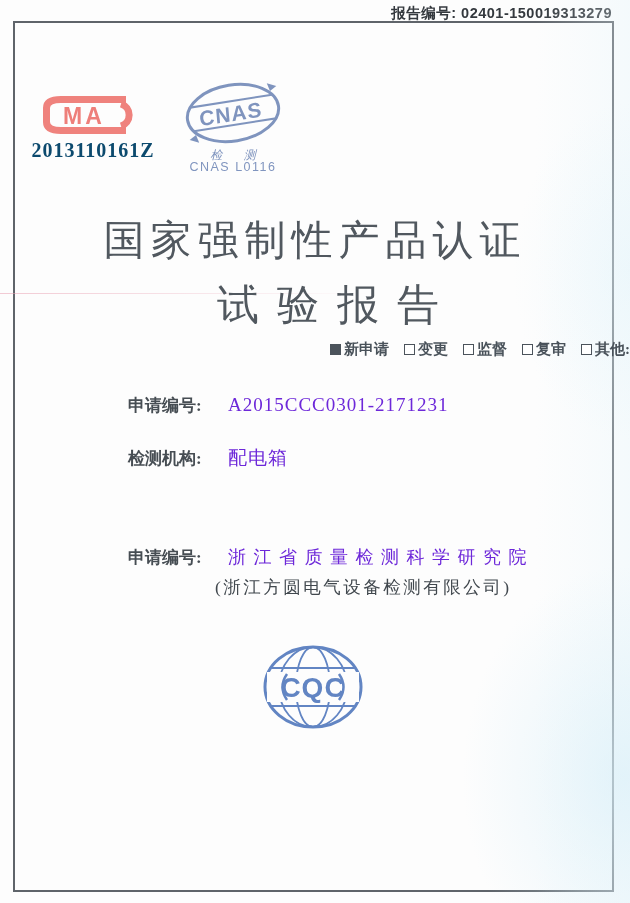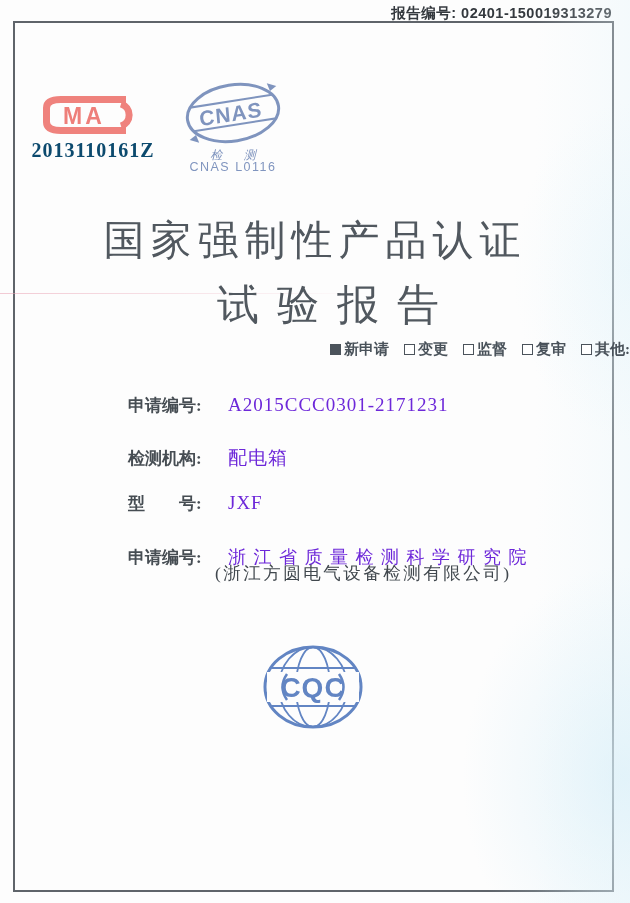--- a/index.html
+++ b/index.html
@@ -77,21 +77,21 @@
     white-space:pre;font-weight:600;
   }
   .f-value{
     font-size:19px;color:#6d28d9;letter-spacing:1px;
   }
   .row-appno{top:394px;}
   .row-product{top:445px;}
   .row-model{top:492px;}
   .row-org{top:545px;}
   .row-org .f-value{font-size:18px;letter-spacing:7.5px;}
-  .row-org2{position:absolute;left:215px;top:561px;font-size:17.5px;color:#41484e;letter-spacing:2.5px;}
+  .row-org2{position:absolute;left:215px;top:575px;font-size:17.5px;color:#41484e;letter-spacing:2.5px;}
   
   .cqc{position:absolute;left:262px;top:643px;}
 </style>
 </head>
 <body>
 
 <div class="page">
 
   <div class="report-no">
     <span>报告编号:</span>
@@ -160,24 +160,20 @@
   </div>
 
   <div class="field-row row-appno">
     <span class="f-label">申请编号:</span>
     <span class="f-value">A2015CCC0301-2171231</span>
   </div>
   <div class="field-row row-product">
     <span class="f-label">检测机构:</span>
     <span class="f-value">配电箱</span>
   </div>
-  <div class="field-row row-model">
-    <span class="f-label">型　　号:</span>
-    <span class="f-value">JXF</span>
-  </div>
   <div class="field-row row-org">
     <span class="f-label">申请编号:</span>
     <span class="f-value">浙江省质量检测科学研究院</span>
   </div>
   <div class="row-org2">(浙江方圆电气设备检测有限公司)</div>
 
   <div class="cqc">
     <svg width="102" height="88" viewBox="0 0 102 88">
       <defs>
         <clipPath id="cqcclip">

